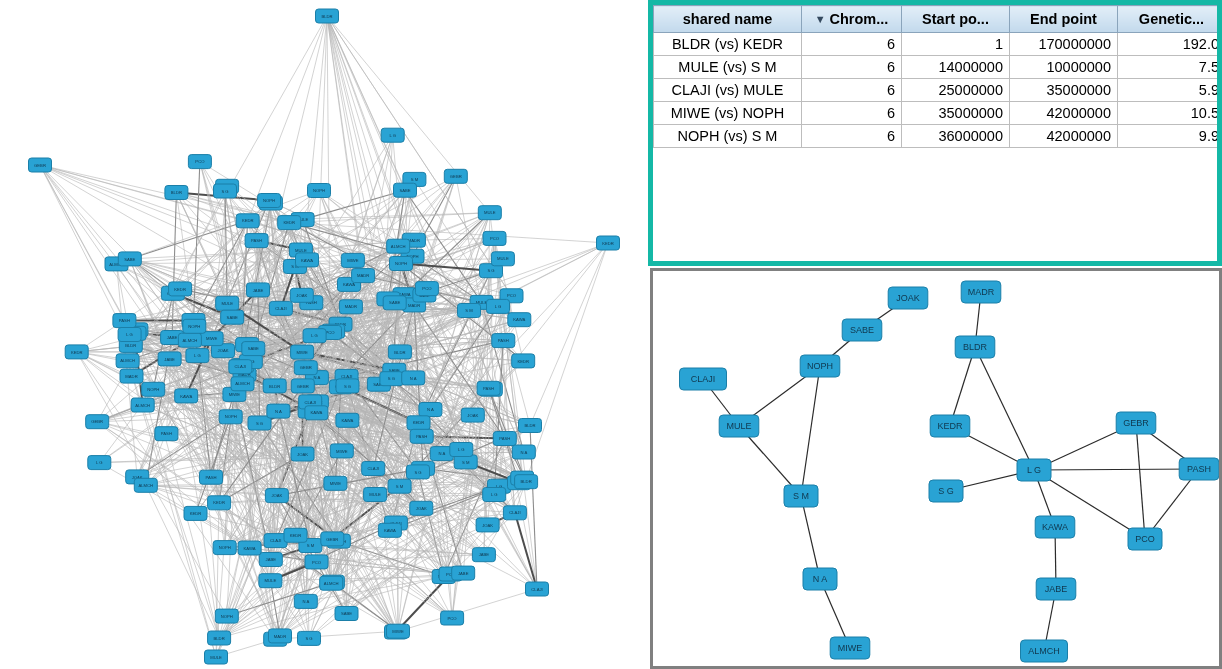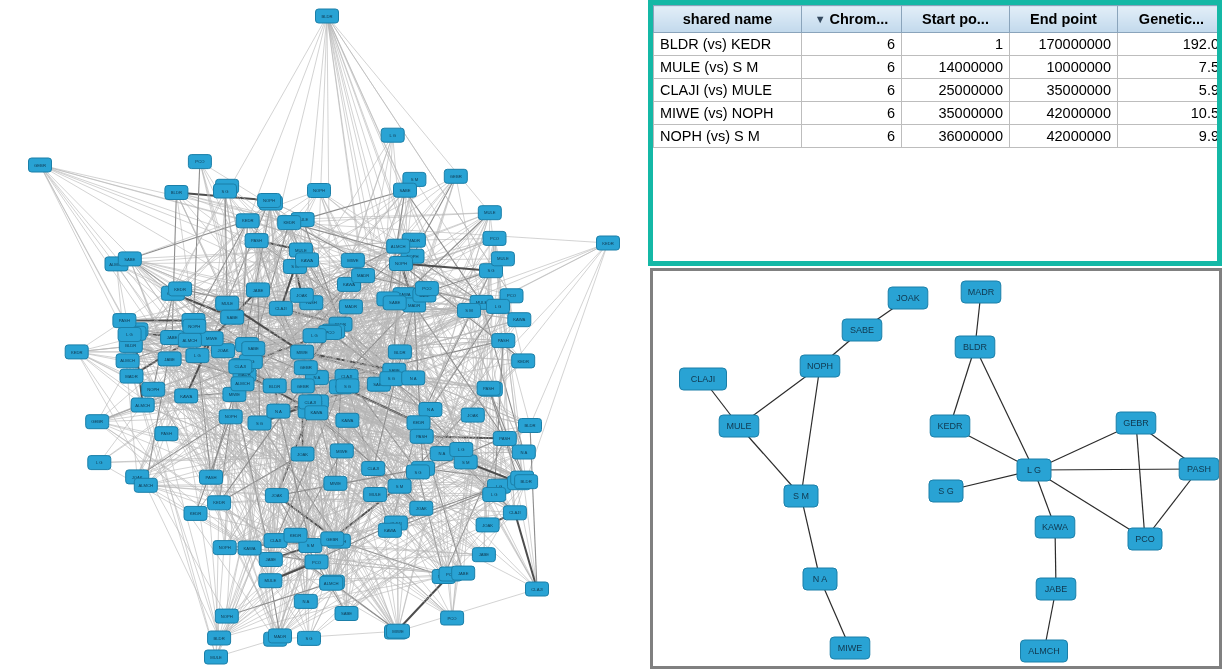--- a/index.html
+++ b/index.html
@@ -61,21 +61,21 @@
   table.data-table td {
     border: 1px solid #bdbdbd;
     border-top: none;
     height: 22px;
     padding: 0 6px;
     white-space: nowrap;
     overflow: hidden;
     background: #ffffff;
   }
   td.num { text-align: right; }
-  td.txt { text-align: left; }
+  td.txt { text-align: center; }
   .filter-glyph {
     display: inline-block;
     margin-right: 4px;
     font-size: 11px;
     color: #34495e;
     vertical-align: 1px;
   }
   .th-inner { display: flex; align-items: center; justify-content: center; }
 
   

